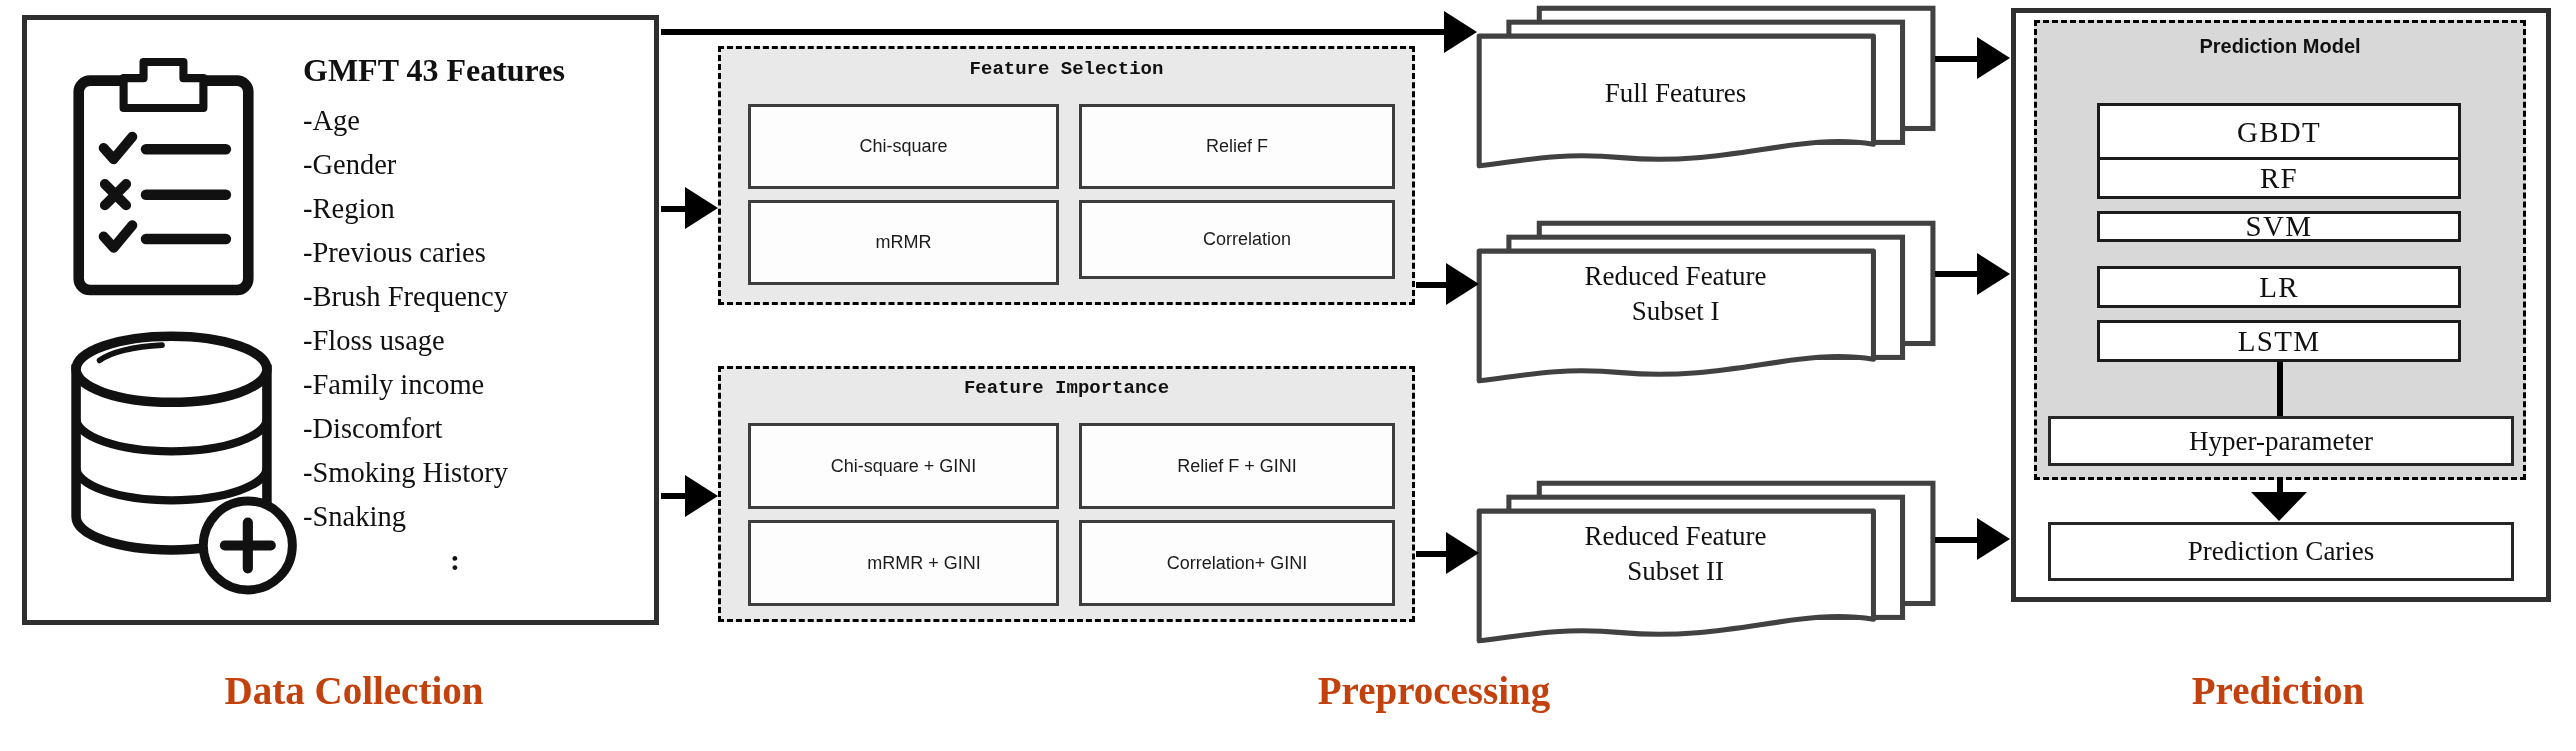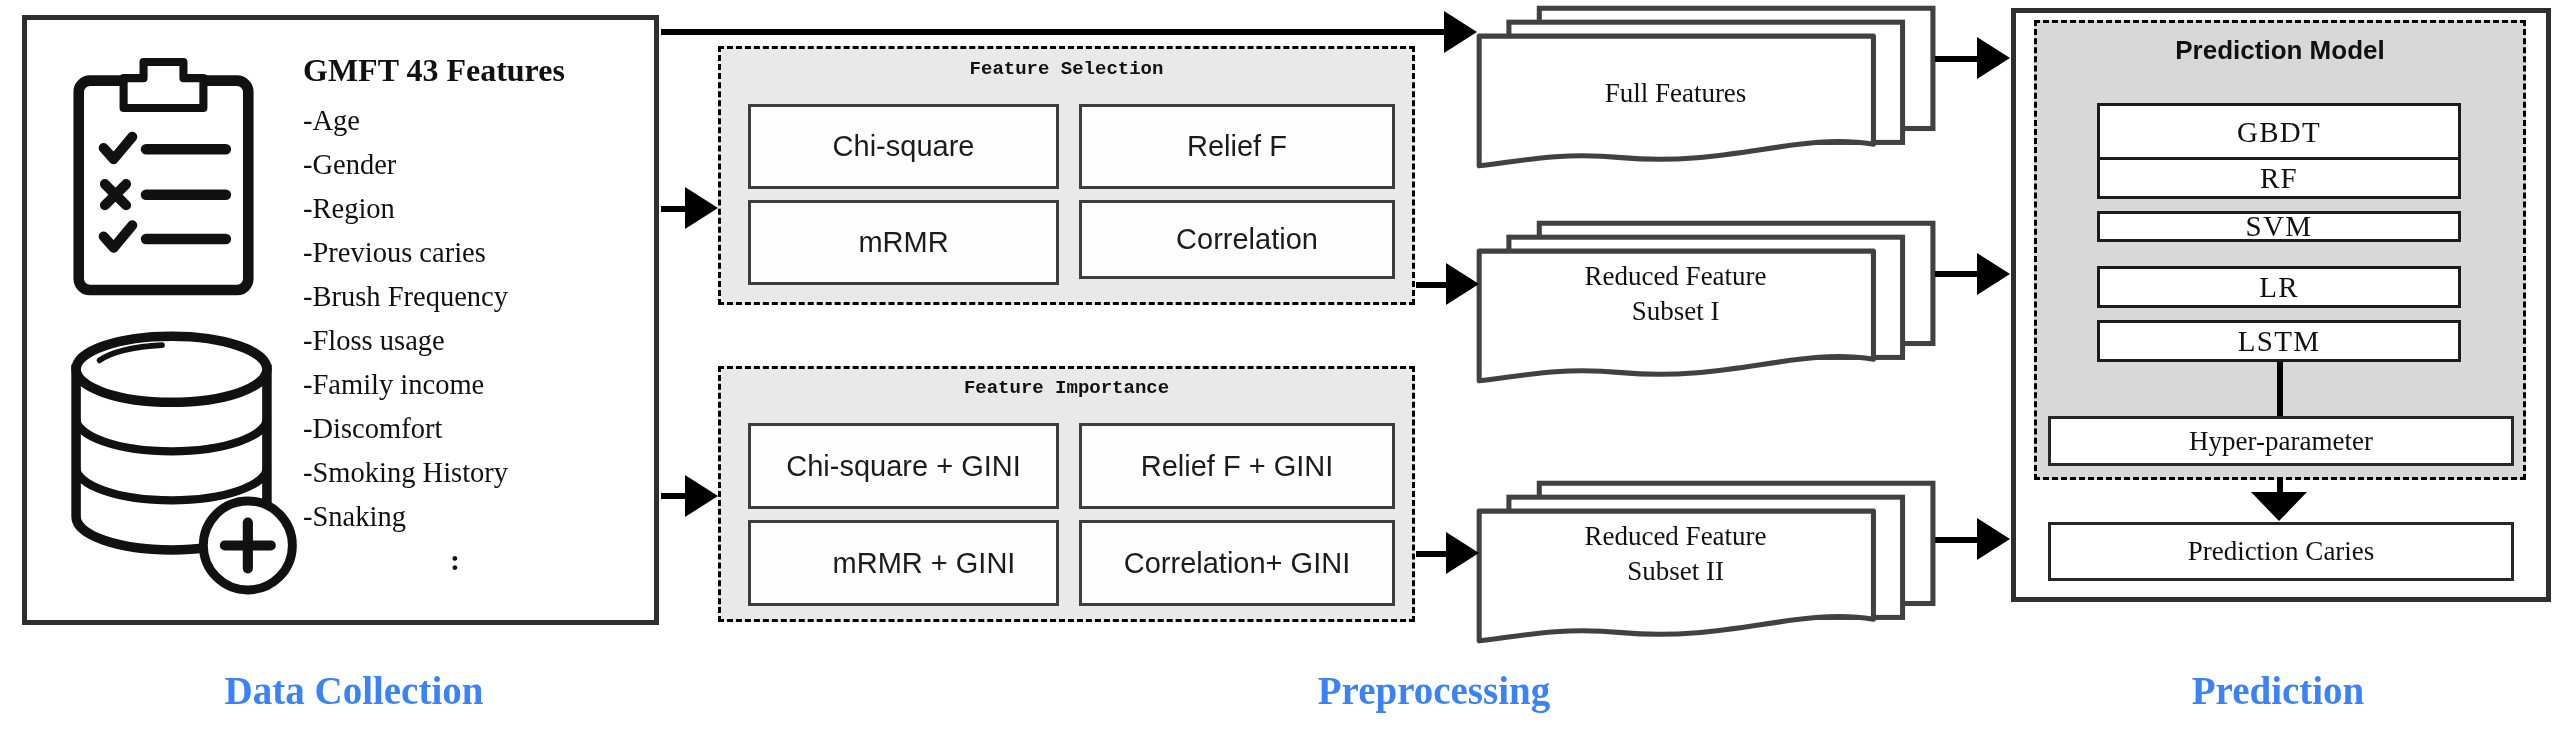--- a/index.html
+++ b/index.html
@@ -6,25 +6,25 @@
   #canvas{position:relative;width:2576px;height:751px;background:#ffffff;overflow:hidden;
           font-family:"Liberation Serif", serif;color:#111;}
   .abs{position:absolute;}
   
   .box-solid{position:absolute;background:#fff;border:5px solid #2f2f2f;box-sizing:border-box;}
   
   .panel-dashed{position:absolute;background:#e9e9e9;border:3.8px dashed #000;box-sizing:border-box;}
   .panel-dashed.dark{background:#d8d8d8;}
   .panel-title{position:absolute;left:0;right:0;text-align:center;font-weight:bold;
                font-size:19px;font-family:Liberation Mono, monospace;}
-  .panel-title.sans{font-family:"Liberation Sans", sans-serif;font-size:26px;}
+  .panel-title.sans{font-family:"Liberation Sans", sans-serif;font-size:20px;}
   
   .method-box{position:absolute;background:#fdfdfd;border:3.8px solid #3d3d3d;box-sizing:border-box;
               display:flex;align-items:center;justify-content:center;
-              font-family:"Liberation Sans", sans-serif;font-size:29px;color:#1c1c1c;}
+              font-family:"Liberation Sans", sans-serif;font-size:18px;color:#1c1c1c;}
   
   .model-box{position:absolute;background:#fff;border:3.2px solid #1c1c1c;box-sizing:border-box;
              display:flex;align-items:center;justify-content:center;
              font-family:"Liberation Serif", serif;font-size:29px;letter-spacing:1.3px;color:#111;}
   .wide-box{position:absolute;background:#fff;border:3.2px solid #272727;box-sizing:border-box;
             display:flex;align-items:center;justify-content:center;
             font-family:"Liberation Serif", serif;font-size:27px;color:#111;}
   
   .shaft-h{position:absolute;background:#000;height:6.3px;}
   .shaft-v{position:absolute;background:#000;width:5.7px;}
@@ -36,21 +36,21 @@
              border-top:29px solid #000;}
   
   .features-title{font-size:32px;font-weight:bold;line-height:39px;}
   .feature-item{font-size:28.5px;line-height:44px;white-space:nowrap;}
   .feature-ellipsis{font-size:30px;font-weight:bold;text-align:center;width:304px;margin-top:3.8px;}
   
   .stack-text{position:absolute;left:9.5px;width:380px;text-align:center;
               font-size:27px;line-height:35px;font-family:"Liberation Serif", serif;color:#111;}
   
   .section-label{position:absolute;width:506px;text-align:center;font-size:39px;font-weight:bold;
-                 font-family:"Liberation Serif", serif;color:#3b82f6;}
+                 font-family:"Liberation Serif", serif;color:#c2410c;}
   svg{display:block;}
 </style>
 </head>
 <body>
 
 <div id="canvas">
 
   <div class="box-solid" style="left:21.5px;top:14.6px;width:637px;height:610px;"></div>
 
   <div class="abs" style="left:70px;top:54px;">

